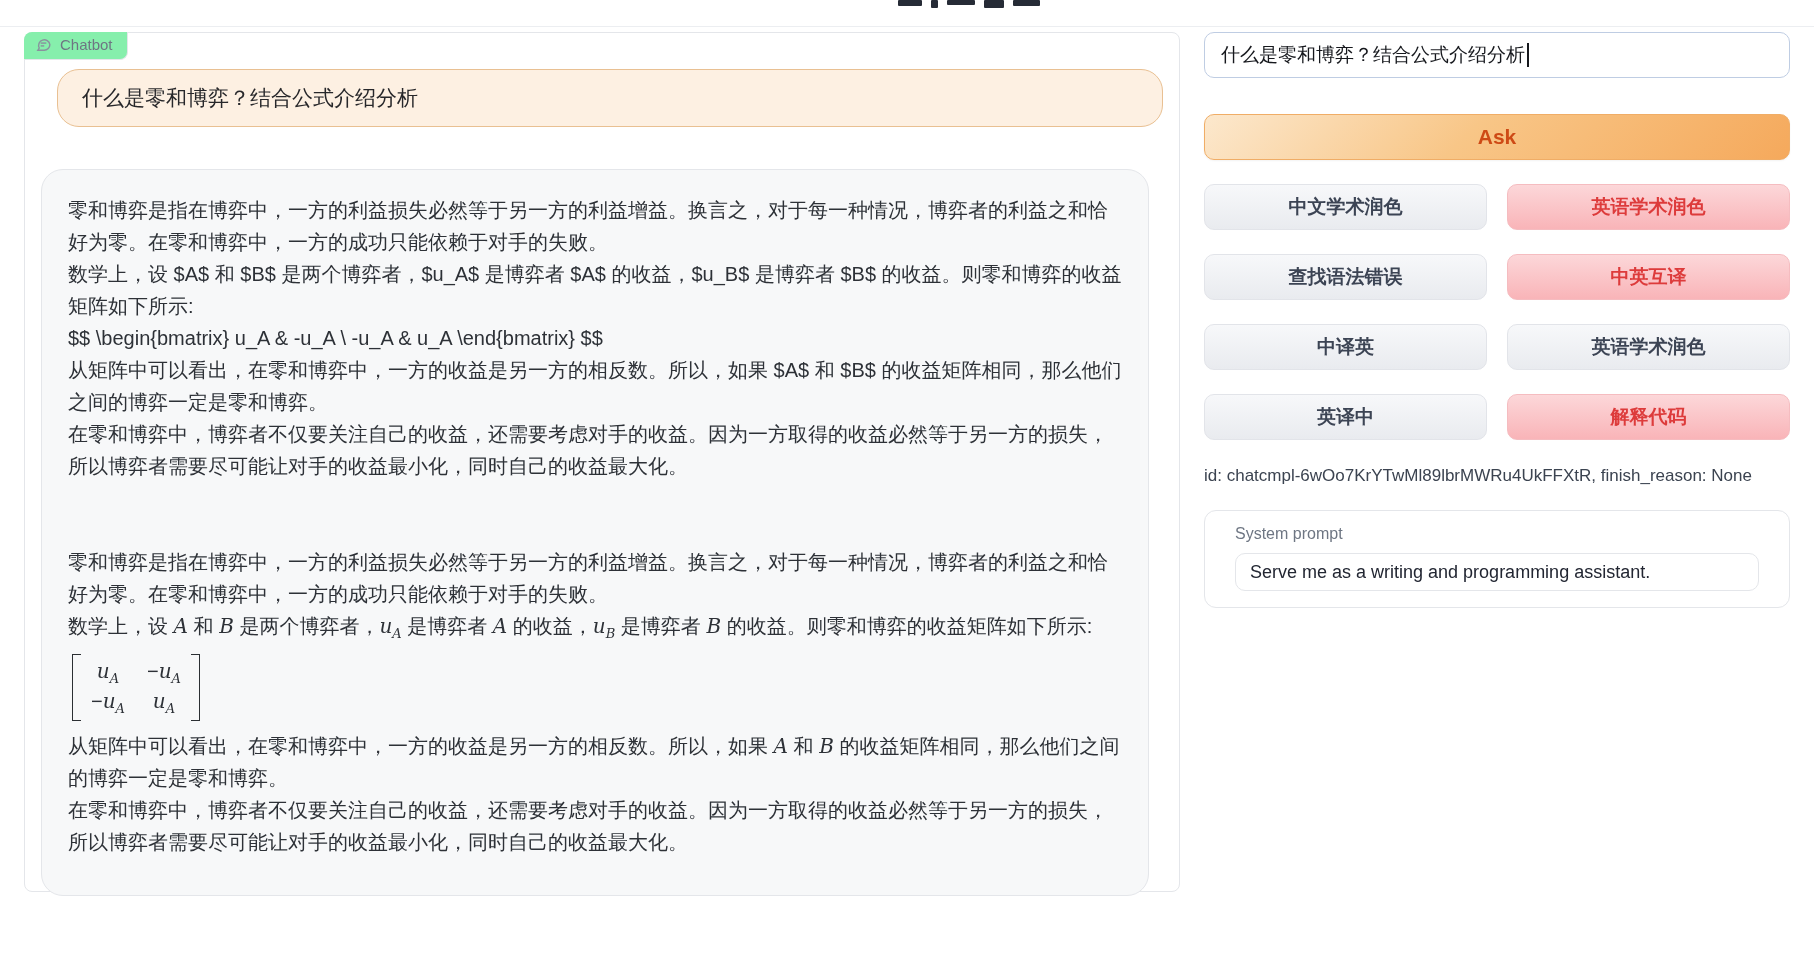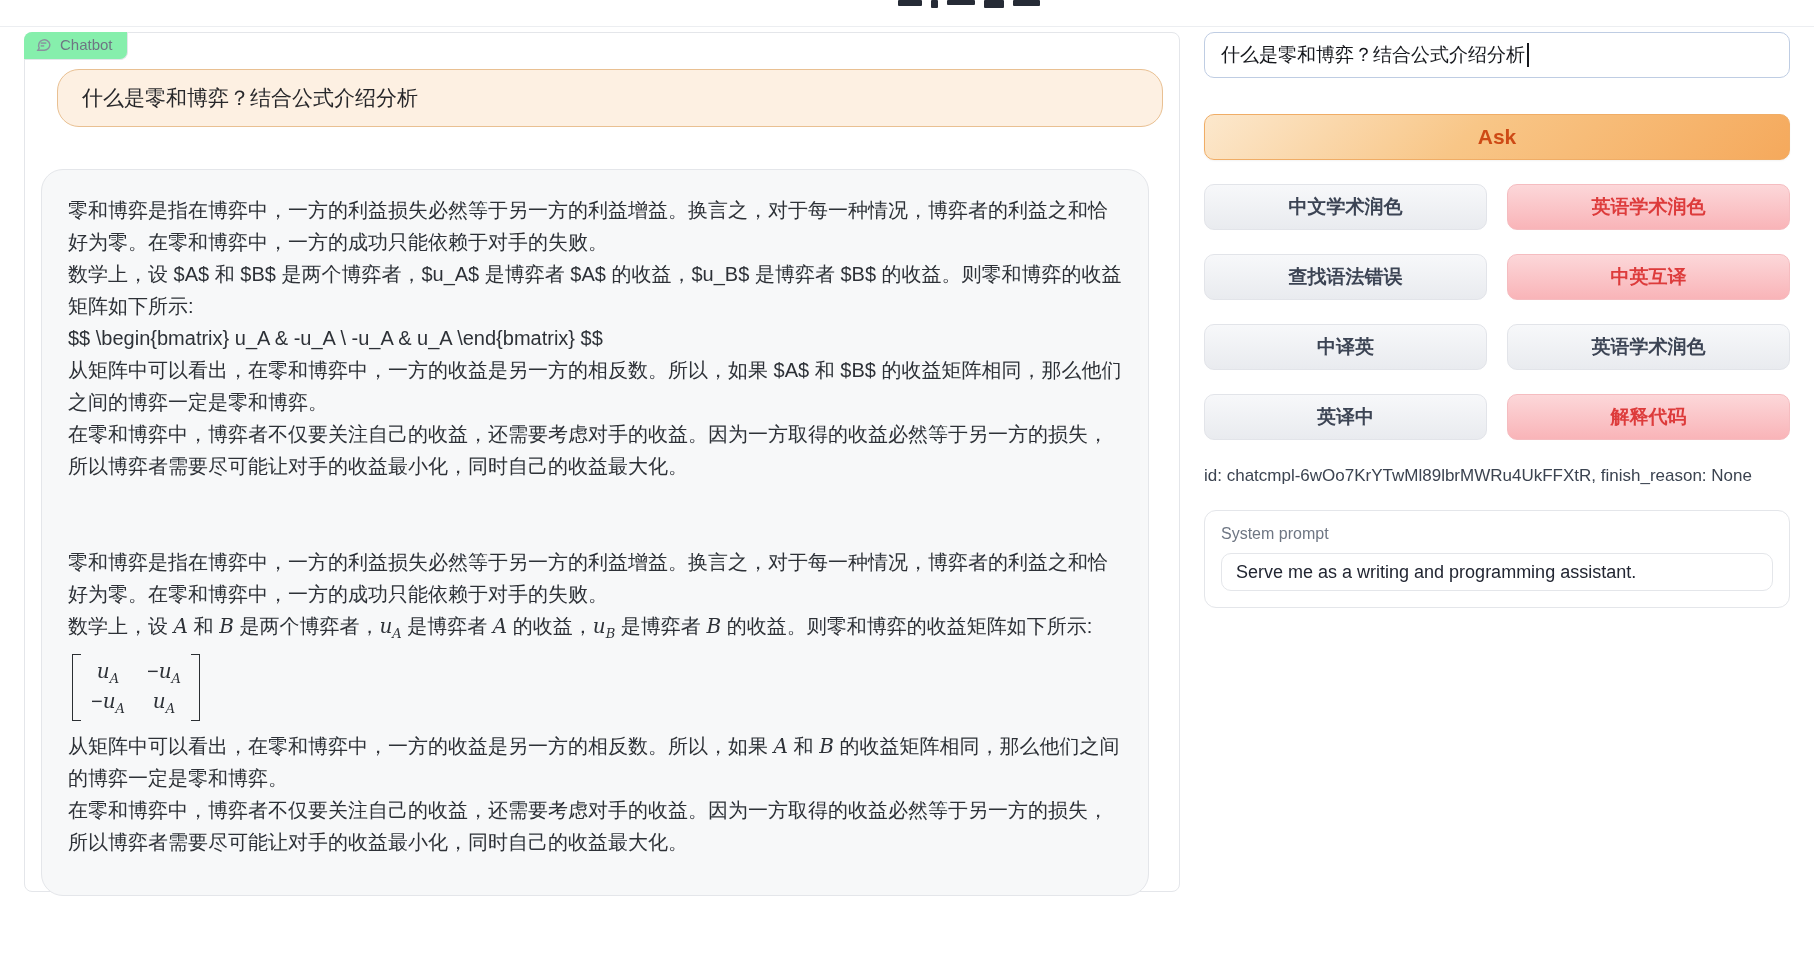--- a/index.html
+++ b/index.html
@@ -45,21 +45,21 @@
   .ask-btn { margin-top:36px; width:100%; height:46px; border-radius:10px; cursor:pointer;
     background:linear-gradient(135deg,#fce8cd 0%,#f8c687 45%,#f5a95c 100%);
     border:1px solid #f0ad66; color:#ce4a15; font-size:21px; font-weight:bold;
     font-family:"Liberation Sans",sans-serif; box-shadow:0 1px 2px rgba(0,0,0,.05); }
   .qgrid { margin-top:24px; display:grid; grid-template-columns:1fr 1fr; gap:24px 20px; }
   .qbtn { height:46px; border-radius:10px; font-size:19px; font-weight:bold; cursor:pointer;
     font-family:"Liberation Sans",sans-serif; }
   .qbtn.gray { background:linear-gradient(180deg,#f7f8fa 0%,#e9ebef 100%); border:1px solid #e2e4e9; color:#3c4454; }
   .qbtn.red  { background:linear-gradient(180deg,#fcd7d9 0%,#f9b4b8 100%); border:1px solid #f5bcc0; color:#dd3b3b; }
   .status-line { margin-top:26px; font-size:17px; color:#3b4350; }
-  .sys-card { margin-top:24px; border:1px solid #e4e6ea; border-radius:12px; background:#fff; padding:14px 16px 16px; }
+  .sys-card { margin-top:24px; border:1px solid #e4e6ea; border-radius:12px; background:#fff; padding:14px 30px 16px; }
   .sys-label { font-size:16px; color:#6e7683; }
   .sys-box { margin-top:10px; height:38px; border:1px solid #e4e6ea; border-radius:10px;
     padding:0 14px; display:flex; align-items:center; font-size:18px; color:#222632; background:#fff; }
   .accordion { margin-top:22px; border:1px solid #e4e6ea; border-radius:12px; height:52px;
     display:flex; align-items:center; justify-content:space-between; padding:0 18px;
     font-size:18px; color:#2a3140; background:#fff; cursor:pointer; }
   .acc-tri { font-size:13px; color:#1f2430; }
 </style>
 </head>
 <body>

